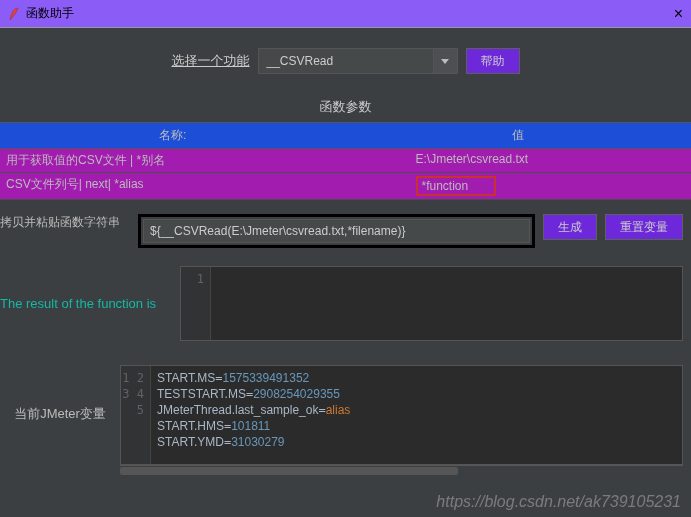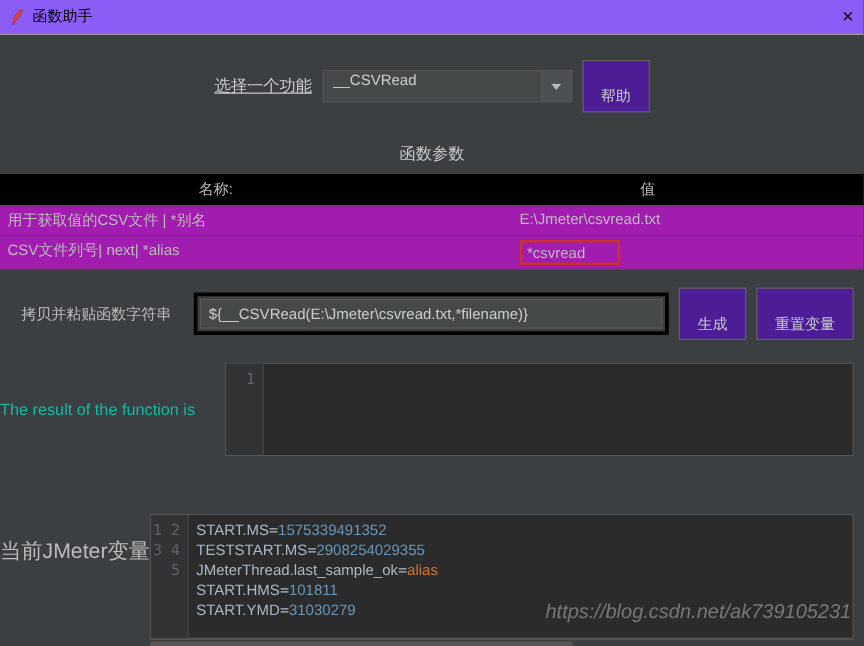--- a/index.html
+++ b/index.html
@@ -4,47 +4,47 @@
 <style>
 * { margin:0; padding:0; box-sizing:border-box; font-family:"Microsoft YaHei",Arial,sans-serif; }
 body { width:691px; height:517px; background:#3c3f41; color:#bbbbbb; font-size:12px; overflow:hidden; }
 .titlebar { height:28px; background:#8b5cf6; color:#000; display:flex; align-items:center; padding:0 8px; border-bottom:1px solid #999; }
 .titlebar .icon { width:12px; height:16px; margin-right:6px; }
 .titlebar .title { flex:1; font-size:12px; }
 .titlebar .close { font-size:16px; cursor:pointer; font-family:Arial; }
 .content { padding:0; }
 .selrow { display:flex; align-items:center; justify-content:center; padding:20px 0 18px; gap:8px; }
 .selrow .label { color:#ccc; font-size:13px;text-decoration:underline; }
-.combo { display:flex; background:#45494a; border:1px solid #555; height:26px; width:200px;gap:32px; }
+.combo { display:flex; align-items:center; background:#45494a; border:1px solid #555; height:26px; width:200px;gap:32px; }
 .combo span { flex:1; padding:0 8px; color:#ccc; }
 .combo .arrow { width:24px; height:100%; background:#4c5052; border-left:1px solid #555; display:flex; align-items:center; justify-content:center; }
-.btn { background:#4c1d95; border:1px solid #5e6060; color:#ccc; padding:20px 14px; height:26px; cursor:pointer; font-size:12px; }
+.btn { background:#6d28d9; border:1px solid #5e6060; color:#ccc; padding:4px 14px; height:26px; cursor:pointer; font-size:12px; }
 .section-title { text-align:center; padding:6px 0; font-size:13px; color:#ccc; }
 .param-table { width:100%; }
-.param-head { display:flex; background:#000000; border-top:1px solid #555; border-bottom:1px solid #555; }
+.param-head { display:flex; background:#1d4ed8; border-top:1px solid #555; border-bottom:1px solid #555; }
 .param-head div { flex:1; text-align:center; padding:4px 0; font-size:12px; }
 .param-row { display:flex; background:#a21caf; border-bottom:1px solid #4a4d4f; }
 .param-row .pname { width:50%; padding:3px 6px; font-size:12px; }
 .param-row .pval { width:50%; padding:3px 6px; font-size:12px; text-align:left; }
 .highlight-cell { border:2px solid #c93030; padding:1px 4px; display:inline-block; min-width:80px; }
-.func-row { display:flex; align-items:center; padding:14px 8px 14px 0; gap:8px;margin-left:17px; }
+.func-row { display:flex; align-items:flex-start; padding:14px 8px 14px 0; gap:8px; }
 .func-row .flabel { width:130px; font-size:12px; color:#bbb; }
 .func-input-wrap { flex:1; border:3px solid #000000; padding:2px; }
 .func-input { width:100%; background:#45494a; border:1px solid #555; color:#ccc; padding:4px 6px; font-size:12px; height:24px; }
 .result-row { display:flex; padding:4px 8px 20px 0; }
 .result-row .rlabel { width:180px; font-size:13px; color:#14b8a6; padding-top:30px; }
 .code-box { flex:1; background:#2b2b2b; border:1px solid #555; min-height:75px; display:flex; position:relative; }
 .gutter { width:30px; background:#313335; color:#606366; text-align:right; padding:4px 6px 4px 0; font-family:Consolas,monospace; font-size:12px; line-height:16px; border-right:1px solid #444; }
 .code-content { flex:1; padding:4px 6px; font-family:Consolas,monospace; font-size:12px; line-height:16px; white-space:pre; color:#a9b7c6; overflow:hidden; }
 .vars-row { display:flex; padding:4px 8px 4px 0; }
-.vars-row .vlabel { width:120px; font-size:17px; color:#bbb; padding-top:40px; text-align:center; }
+.vars-row .vlabel { width:120px; font-size:13px; color:#bbb; padding-top:40px; text-align:center; }
 .kw { color:#cc7832; }
 .num { color:#6897bb; }
 .ident { color:#a9b7c6; }
-.watermark { position:absolute; right:10px; bottom:18px; color:#8a8a8a; font-size:16px; font-style:italic; opacity:0.8; }
+.watermark { position:absolute; right:10px; bottom:6px; color:#8a8a8a; font-size:16px; font-style:italic; opacity:0.8; }
 .scrollbar-h { height:10px; background:#3c3f41; border-top:1px solid #555; position:relative; }
 .scrollbar-h .thumb { position:absolute; left:0; top:1px; height:8px; width:60%; background:#565656; border-radius:2px; }
 svg.feather { width:12px; height:16px; }
 </style>
 </head>
 <body>
 
 <div class="titlebar">
   <span class="icon">
     <svg class="feather" viewBox="0 0 12 16">
@@ -77,21 +77,21 @@
       <div>名称:</div>
       <div>值</div>
     </div>
     <div id="param-rows">
         <div class="param-row">
           <div class="pname">用于获取值的CSV文件 | *别名</div>
           <div class="pval" style="padding-left: 70px;">E:\Jmeter\csvread.txt</div>
         </div>
         <div class="param-row">
           <div class="pname">CSV文件列号| next| *alias</div>
-          <div class="pval" style="padding-left: 70px;"><span class="highlight-cell">*csvread</span></div>
+          <div class="pval" style="padding-left: 70px;"><span class="highlight-cell">*function</span></div>
         </div>
       </div>
   </div>
 
   <div class="func-row">
     <div class="flabel">拷贝并粘贴函数字符串</div>
     <div class="func-input-wrap">
       <input class="func-input" value="${__CSVRead(E:\Jmeter\csvread.txt,*filename)}" style="">
     </div>
     <button class="btn">生成</button>
@@ -102,21 +102,21 @@
     <div class="rlabel">The result of the function is</div>
     <div class="code-box">
       <div class="gutter">1</div>
       <div class="code-content"></div>
     </div>
   </div>
 
   <div class="vars-row">
     <div class="vlabel">当前JMeter变量</div>
     <div style="flex:1;">
-      <div class="code-box" style="min-height:100px;margin-top:22px;">
+      <div class="code-box" style="min-height:100px;">
         <div class="gutter" id="vars-gutter">1
 2
 3
 4
 5
 </div>
         <div class="code-content" id="vars-content"><span class="ident">START.MS</span>=<span class="num">1575339491352</span>
 <span class="ident">TESTSTART.MS</span>=<span class="num">2908254029355</span>
 <span class="ident">JMeterThread.last_sample_ok</span>=<span class="kw">alias</span>
 <span class="ident">START.HMS</span>=<span class="num">101811</span>

